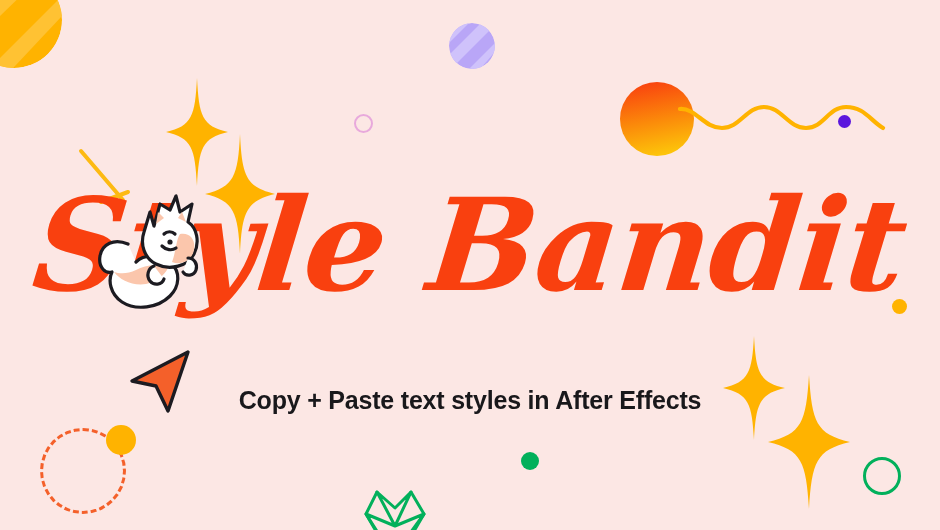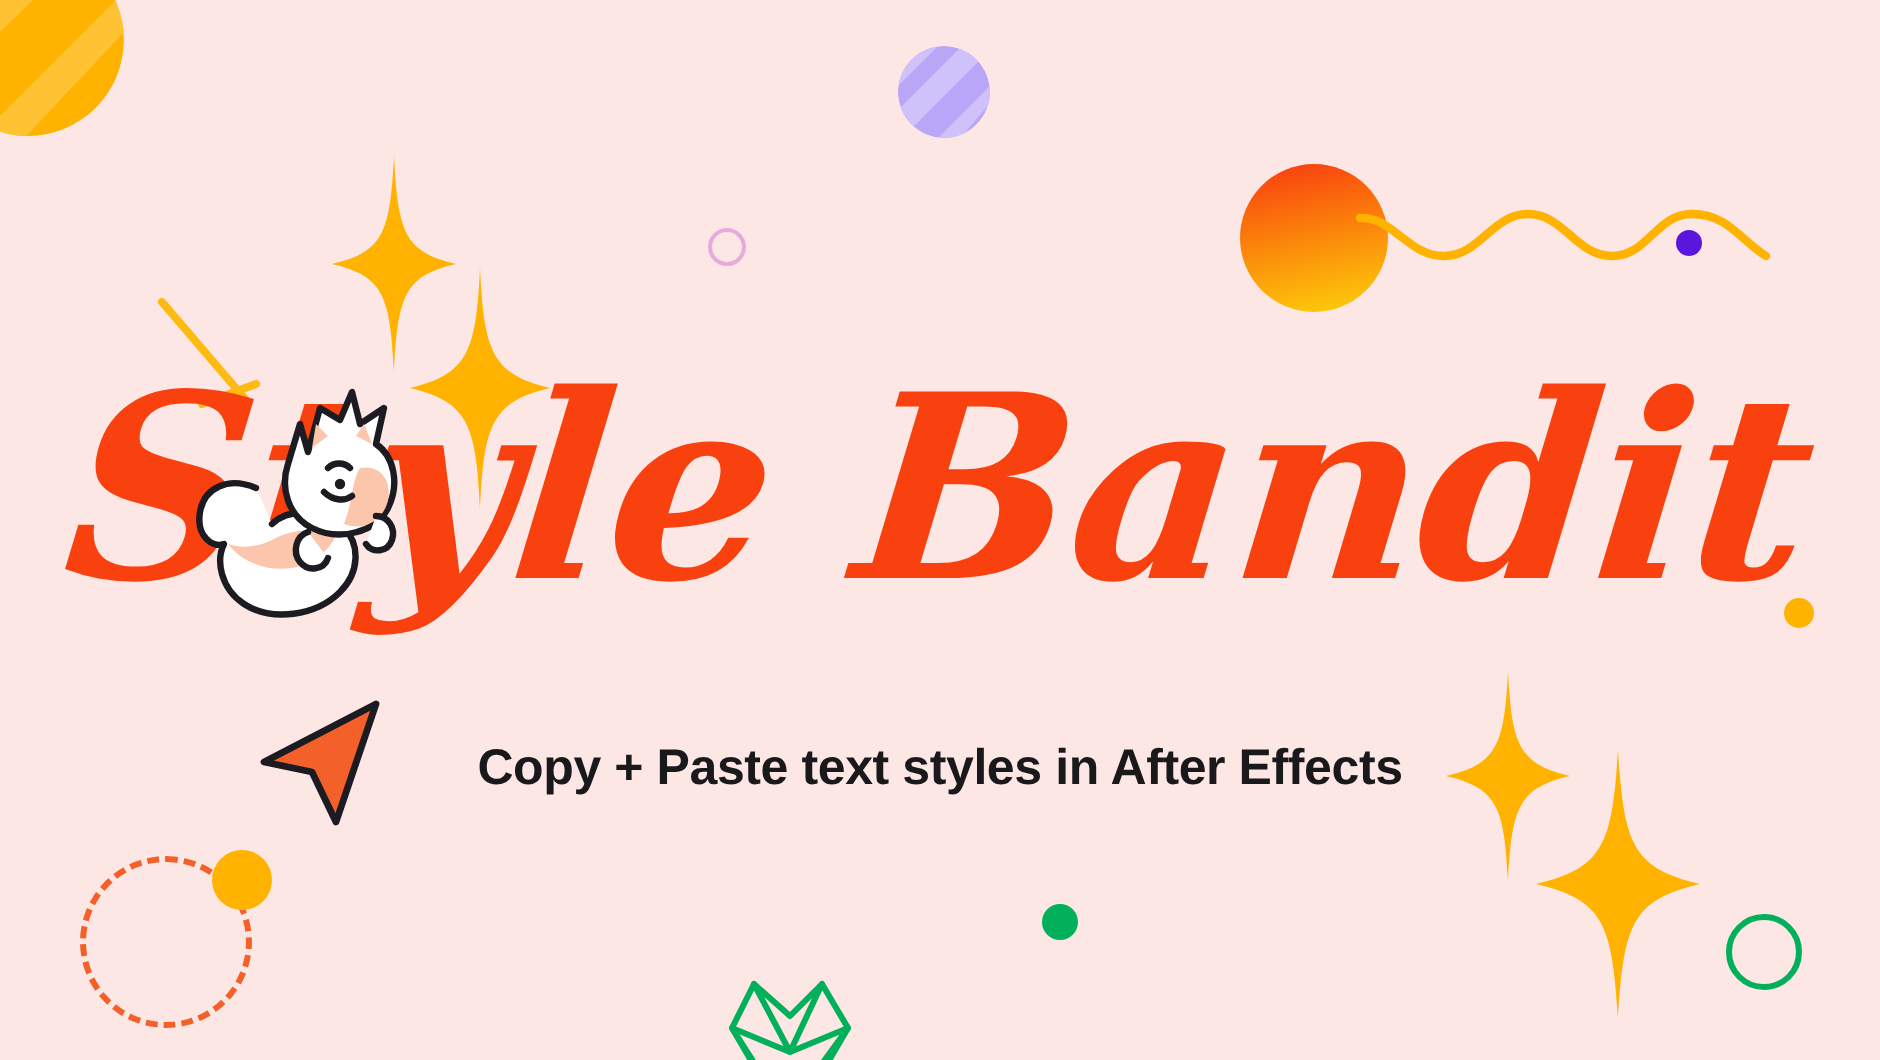--- a/index.html
+++ b/index.html
@@ -24,21 +24,21 @@
     font-weight:700;font-style:italic;
     font-size:128px;line-height:118px;
     letter-spacing:-1px;
     color:#F9400F;
     transform:skewX(-6deg);
     white-space:nowrap;
   }
 
   
   #subtitle-wrap{
-    position:absolute;left:0;top:368px;width:940px;text-align:center;z-index:40;
+    position:absolute;left:0;top:384px;width:940px;text-align:center;z-index:40;
   }
   #subtitle{
     display:inline-block;
     font-family:"Liberation Sans",sans-serif;
     font-weight:700;font-size:25px;line-height:32px;
     color:#19181B;letter-spacing:-0.2px;white-space:nowrap;
   }
 
   
   .spark{position:absolute;}

